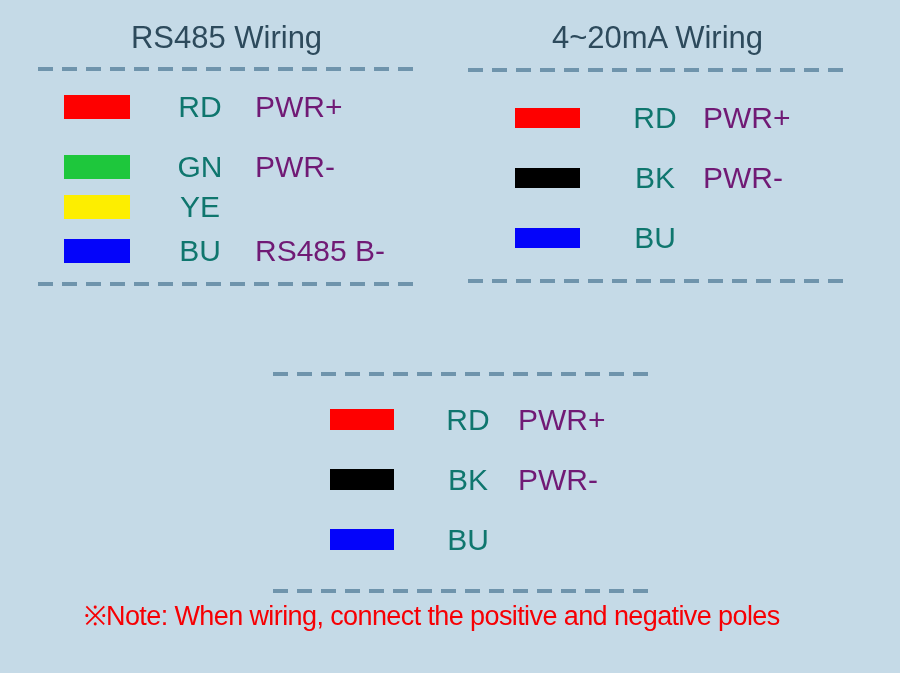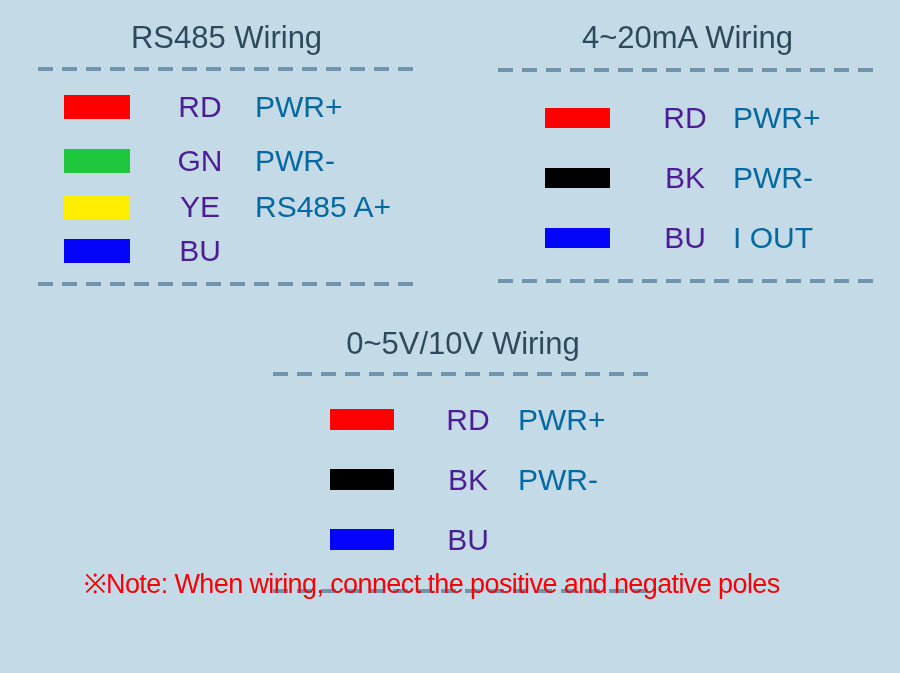--- a/index.html
+++ b/index.html
@@ -18,108 +18,106 @@
     font-size: 31px; font-weight: 400; color: #2d4a5c;
   }
   .dash {
     position: absolute; left: 0; right: 0; height: 4px;
     background: repeating-linear-gradient(90deg, #6f94ac 0 15px, transparent 15px 24px);
   }
   .row { position: absolute; left: 0; right: 0; height: 36px; }
   .swatch { position: absolute; display: block; }
   .code {
     position: absolute; font-size: 30px; line-height: 36px;
-    text-align: center; color: #4c1d95; white-space: nowrap;
+    text-align: center; color: #0f766e; white-space: nowrap;
   }
   .signal {
     position: absolute; font-size: 30px; line-height: 36px;
-    color: #0369a1; white-space: nowrap;
+    color: #701a75; white-space: nowrap;
   }
 
   
   #sec-0 { left: 38px; top: 0; width: 377px; height: 300px; }
   #sec-0 .dash.top { top: 67px; }
   #sec-0 .dash.bottom { top: 282px; }
   #sec-0 .swatch { left: 26px; top: 6px; width: 66px; height: 24px; }
   #sec-0 .code { left: 131px; width: 62px; }
   #sec-0 .signal { left: 217px; }
 
   
-  #sec-1 { left: 498px; top: 0; width: 379px; height: 300px; }
+  #sec-1 { left: 468px; top: 0; width: 379px; height: 300px; }
   #sec-1 .dash.top { top: 68px; }
   #sec-1 .dash.bottom { top: 279px; }
   #sec-1 .swatch { left: 47px; top: 8px; width: 65px; height: 20px; }
   #sec-1 .code { left: 155px; width: 64px; }
   #sec-1 .signal { left: 235px; }
 
   
   #sec-2 { left: 273px; top: 306px; width: 380px; height: 300px; }
   #sec-2 .dash.top { top: 66px; }
   #sec-2 .dash.bottom { top: 283px; }
   #sec-2 .swatch { left: 57px; top: 7px; width: 64px; height: 21px; }
   #sec-2 .code { left: 164px; width: 62px; }
   #sec-2 .signal { left: 245px; }
 
   .note {
-    position: absolute; left: 84px; top: 567px;
+    position: absolute; left: 84px; top: 599px;
     font-size: 27px; line-height: 34px; letter-spacing: -0.6px;
     color: #f60004; white-space: nowrap;
   }
 </style>
 </head>
 <body>
 
 <section class="wiring-section" id="sec-0">
   <h2 class="title">RS485 Wiring</h2>
   <div class="dash top"></div>
   <div class="row" style="top:89px">
     <span class="swatch" style="background-color: rgb(254, 0, 0);"></span>
     <span class="code">RD</span>
     <span class="signal">PWR+</span>
   </div>
-  <div class="row" style="top:143px">
+  <div class="row" style="top:149px">
     <span class="swatch" style="background-color: rgb(30, 199, 60);"></span>
     <span class="code">GN</span>
     <span class="signal">PWR-</span>
   </div>
   <div class="row" style="top:189px">
     <span class="swatch" style="background-color: rgb(253, 238, 0);"></span>
     <span class="code">YE</span>
-    <span class="signal">RS485 A+</span>
   </div>
   <div class="row" style="top:233px">
     <span class="swatch" style="background-color: rgb(4, 4, 250);"></span>
     <span class="code">BU</span>
+    <span class="signal">RS485 B-</span>
   </div>
   <div class="dash bottom"></div>
 </section>
 
 <section class="wiring-section" id="sec-1">
   <h2 class="title">4~20mA Wiring</h2>
   <div class="dash top"></div>
   <div class="row" style="top:100px">
     <span class="swatch" style="background-color: rgb(254, 0, 0);"></span>
     <span class="code">RD</span>
     <span class="signal">PWR+</span>
   </div>
   <div class="row" style="top:160px">
     <span class="swatch" style="background-color: rgb(0, 0, 0);"></span>
     <span class="code">BK</span>
     <span class="signal">PWR-</span>
   </div>
   <div class="row" style="top:220px">
     <span class="swatch" style="background-color: rgb(4, 4, 250);"></span>
     <span class="code">BU</span>
-    <span class="signal">I OUT</span>
   </div>
   <div class="dash bottom"></div>
 </section>
 
 <section class="wiring-section" id="sec-2">
-  <h2 class="title">0~5V/10V Wiring</h2>
   <div class="dash top"></div>
   <div class="row" style="top:96px">
     <span class="swatch" style="background-color: rgb(254, 0, 0);"></span>
     <span class="code">RD</span>
     <span class="signal">PWR+</span>
   </div>
   <div class="row" style="top:156px">
     <span class="swatch" style="background-color: rgb(0, 0, 0);"></span>
     <span class="code">BK</span>
     <span class="signal">PWR-</span>

